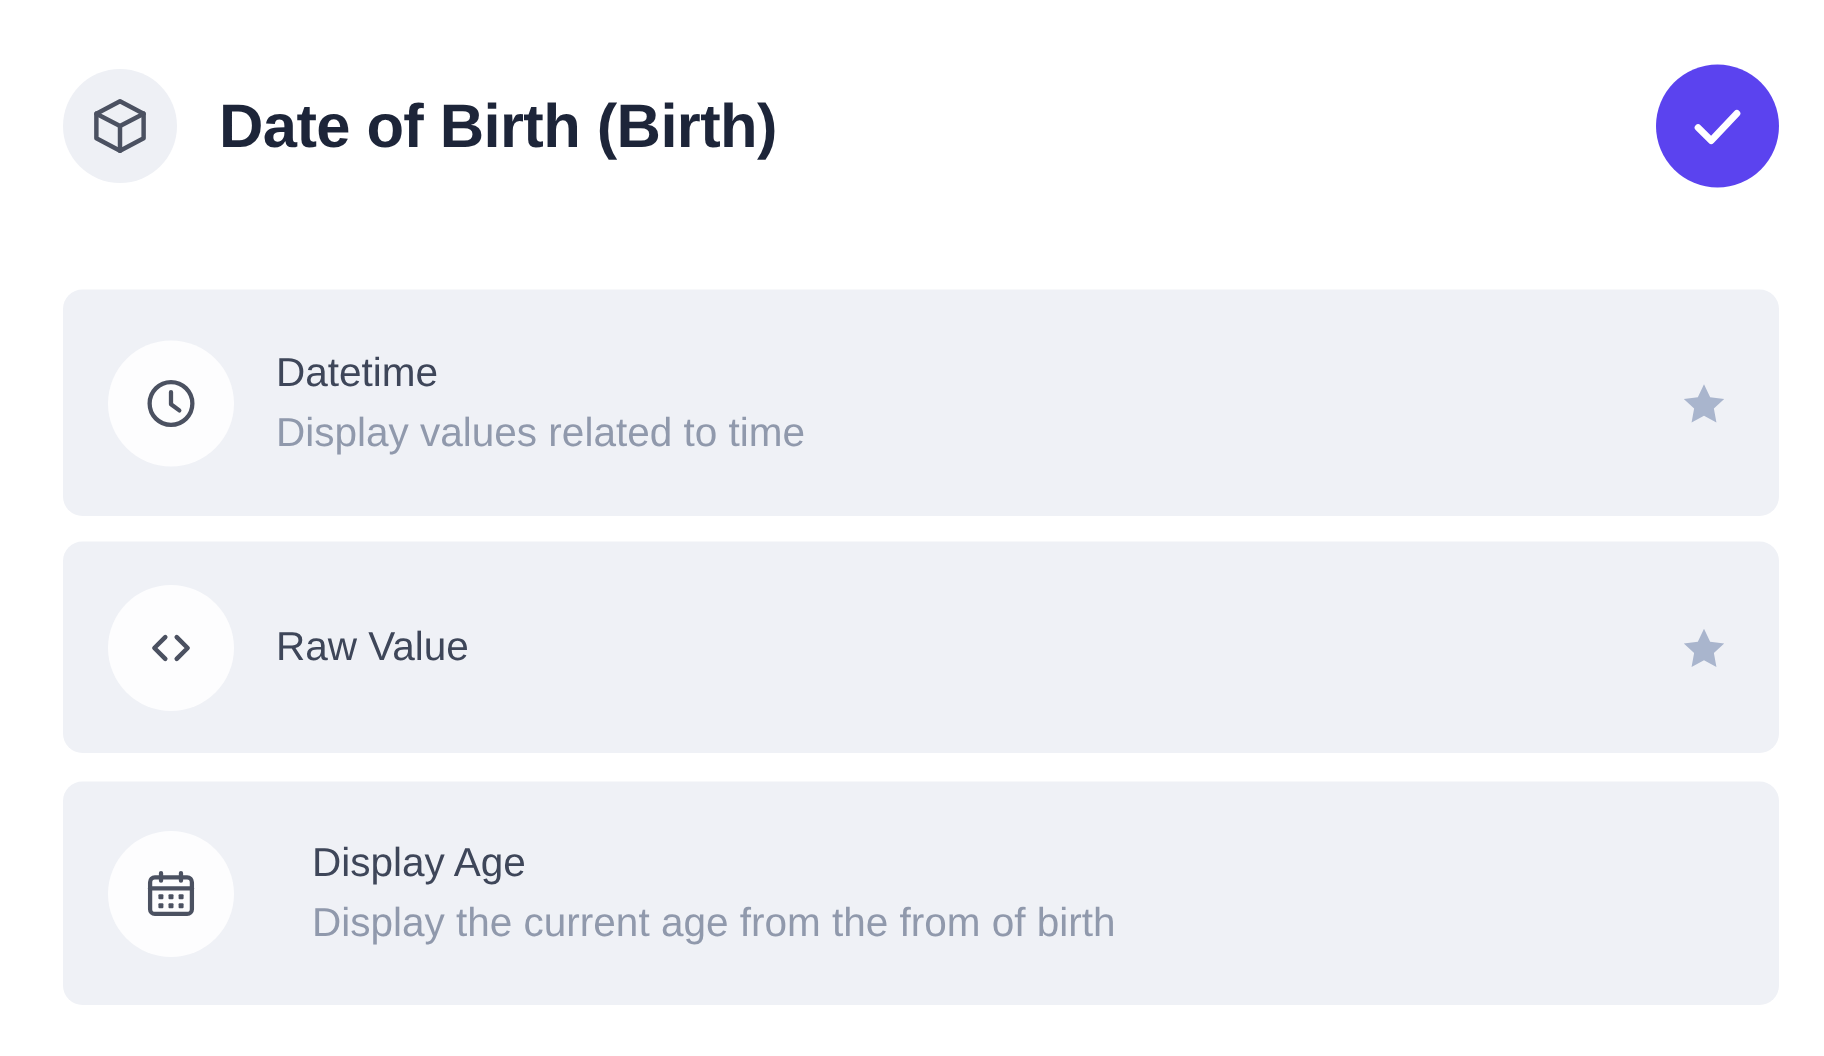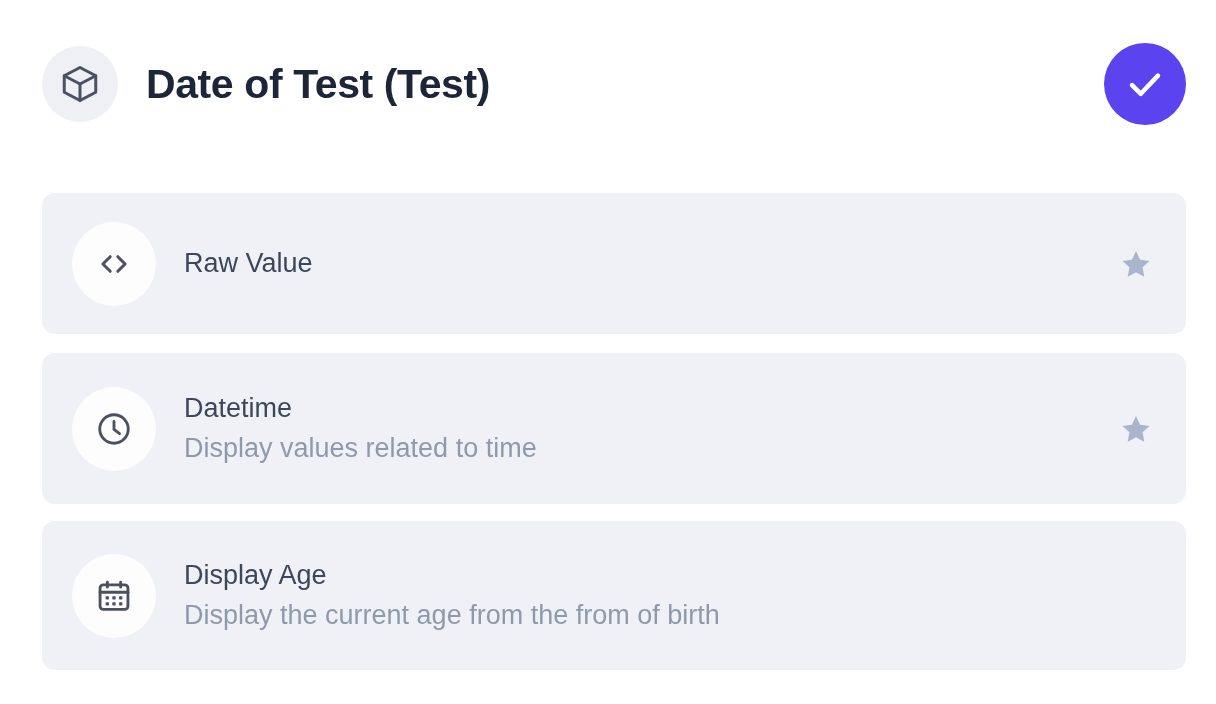--- a/index.html
+++ b/index.html
@@ -84,21 +84,21 @@
     background: #eff1f6;
     border-radius: 13px;
     display: flex;
     align-items: center;
     padding: 0 30px 0 30px;
     cursor: pointer;
   }
 
   .option-row.with-sub { height: 151px; margin-bottom: 17px; }
   .option-row.no-sub   { height: 141px; margin-bottom: 19px; }
-  .option-row.last     { height: 149px; margin-bottom: 0; }
+  .option-row.last     { height: 149px; margin-bottom: 0; gap: 24px; }
 
   .option-icon-wrap {
     width: 84px;
     height: 84px;
     border-radius: 50%;
     background: #fdfdfe;
     display: flex;
     align-items: center;
     justify-content: center;
     flex: 0 0 auto;
@@ -150,71 +150,71 @@
   <div class="header">
 
     <div class="header-icon-wrap">
       <svg width="42" height="42" viewBox="0 0 24 24" fill="none" stroke="#4b5161" stroke-width="1.7" stroke-linecap="round" stroke-linejoin="round">
         <path d="M12 2.6 21 7.3v9.4L12 21.4 3 16.7V7.3z"></path>
         <path d="M3 7.3 12 12l9-4.7"></path>
         <path d="M12 12v9.4"></path>
       </svg>
     </div>
 
-    <div class="header-title">Date of Test (Test)</div>
+    <div class="header-title">Date of Birth (Birth)</div>
 
     <div class="header-spacer"></div>
 
     <button class="confirm-button">
       <span>
         <svg width="42" height="42" viewBox="0 0 24 24" fill="none" stroke="#ffffff" stroke-width="2.6" stroke-linecap="round" stroke-linejoin="round">
           <path d="M4.6 12.6 9.6 17.6 19.4 7.2"></path>
         </svg>
       </span>
     </button>
 
   </div>
 
   <div class="options">
 
+    <div class="option-row with-sub">
+
+      <div class="option-icon-wrap">
+        <svg width="38" height="38" viewBox="0 0 24 24" fill="none" stroke="#4b5161" stroke-width="1.8" stroke-linecap="round" stroke-linejoin="round">
+          <circle cx="12" cy="12" r="9"></circle>
+          <path d="M12 7.2v5.1l3.5 2.6"></path>
+        </svg>
+      </div>
+
+      <div class="option-text">
+        <div class="option-title">Datetime</div>
+        <div class="option-sub">Display values related to time</div>
+      </div>
+
+      <div class="option-spacer"></div>
+
+      <div class="star-wrap">
+        <svg width="34" height="34" viewBox="0 0 24 24" fill="#a9b5cd">
+          <path d="M12 2.9 14.9 9l6.6.85-4.85 4.5 1.2 6.6L12 17.75 6.15 20.95l1.2-6.6L2.5 9.85 9.1 9z"></path>
+        </svg>
+      </div>
+
+    </div>
+
     <div class="option-row no-sub">
 
       <div class="option-icon-wrap">
         <svg width="38" height="38" viewBox="0 0 24 24" fill="none" stroke="#4b5161" stroke-width="1.9" stroke-linecap="round" stroke-linejoin="round">
           <path d="M9.6 7.4 5 12l4.6 4.6"></path>
           <path d="M14.4 7.4 19 12l-4.6 4.6"></path>
         </svg>
       </div>
 
       <div class="option-text">
         <div class="option-title">Raw Value</div>
-      </div>
-
-      <div class="option-spacer"></div>
-
-      <div class="star-wrap">
-        <svg width="34" height="34" viewBox="0 0 24 24" fill="#a9b5cd">
-          <path d="M12 2.9 14.9 9l6.6.85-4.85 4.5 1.2 6.6L12 17.75 6.15 20.95l1.2-6.6L2.5 9.85 9.1 9z"></path>
-        </svg>
-      </div>
-
-    </div>
-
-    <div class="option-row with-sub">
-
-      <div class="option-icon-wrap">
-        <svg width="38" height="38" viewBox="0 0 24 24" fill="none" stroke="#4b5161" stroke-width="1.8" stroke-linecap="round" stroke-linejoin="round">
-          <circle cx="12" cy="12" r="9"></circle>
-          <path d="M12 7.2v5.1l3.5 2.6"></path>
-        </svg>
-      </div>
-
-      <div class="option-text">
-        <div class="option-title">Datetime</div>
-        <div class="option-sub">Display values related to time</div>
       </div>
 
       <div class="option-spacer"></div>
 
       <div class="star-wrap">
         <svg width="34" height="34" viewBox="0 0 24 24" fill="#a9b5cd">
           <path d="M12 2.9 14.9 9l6.6.85-4.85 4.5 1.2 6.6L12 17.75 6.15 20.95l1.2-6.6L2.5 9.85 9.1 9z"></path>
         </svg>
       </div>
 

